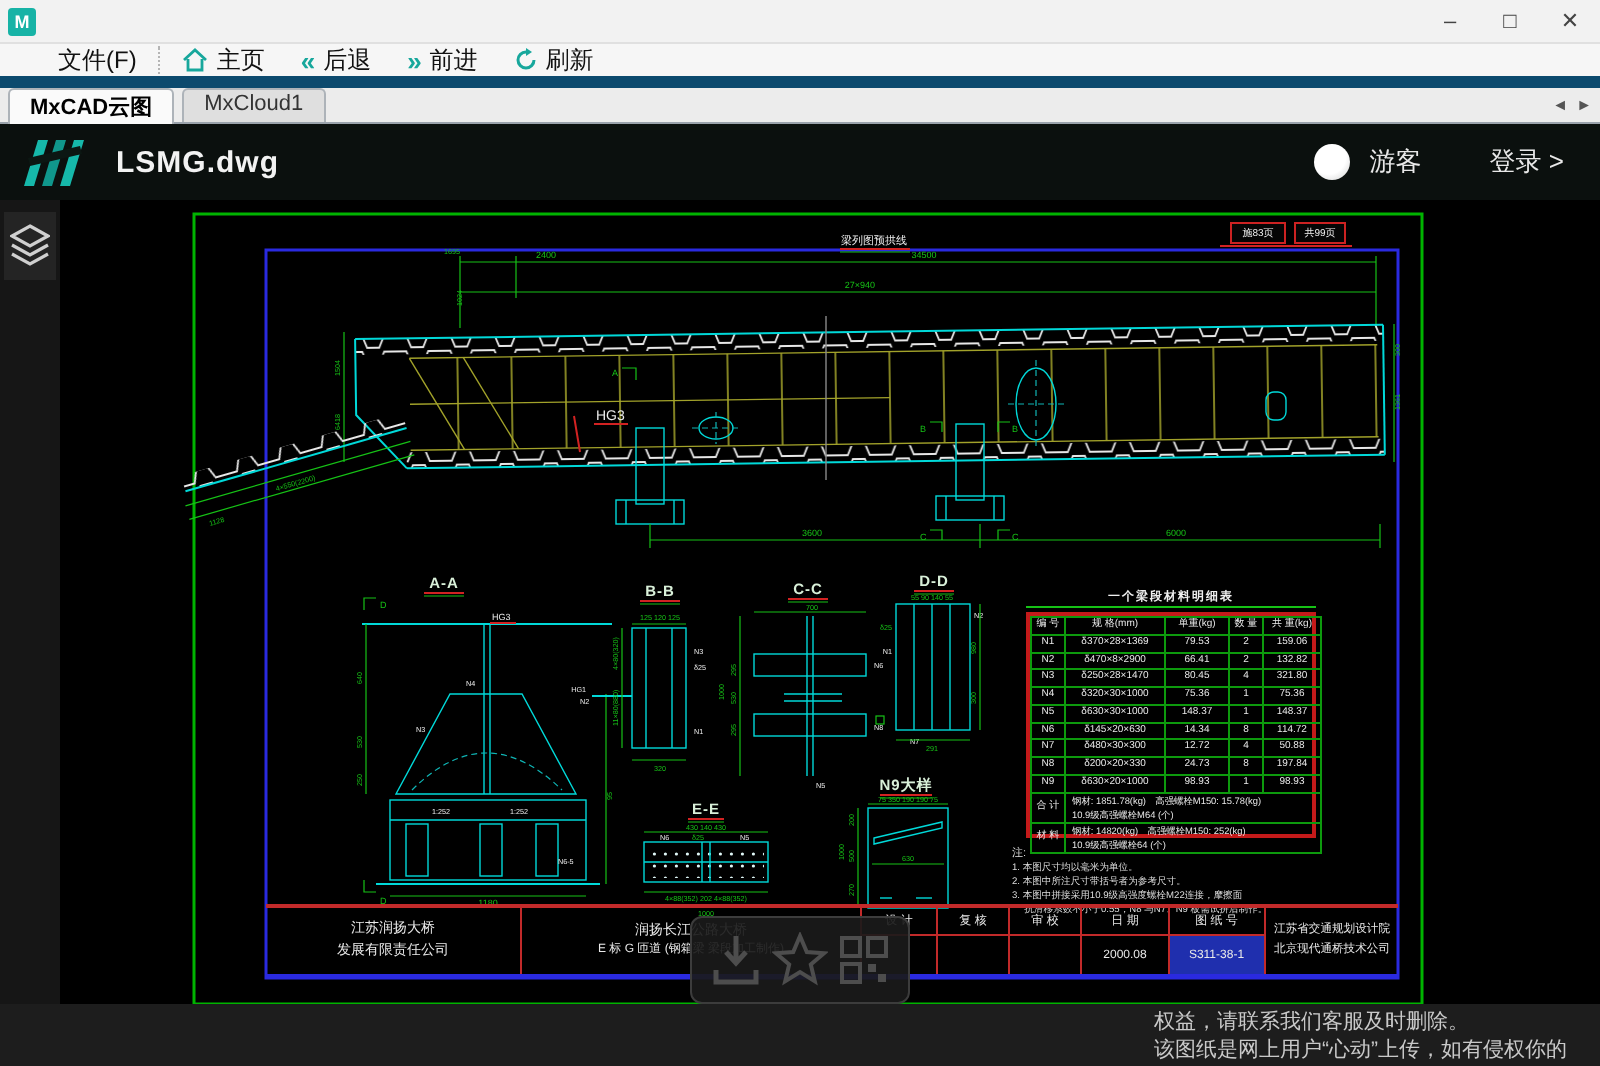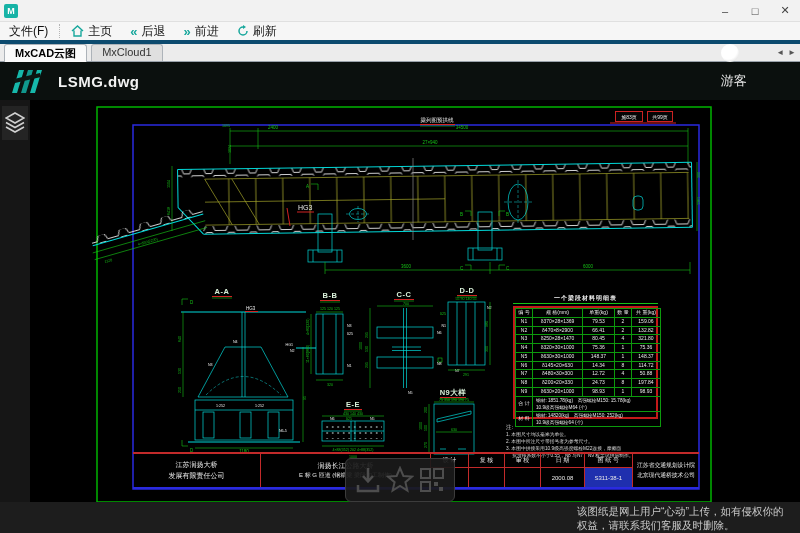--- a/index.html
+++ b/index.html
@@ -13,37 +13,37 @@
   .app-ico { width:14px; height:14px; margin:0 5px 0 4px; border-radius:2px;
     background:#17b3a6; color:#fff; font-size:9px; font-weight:bold;
     display:flex; align-items:center; justify-content:center; }
   .title-text { font-size:11px; color:#222; }
   .win-btns { margin-left:auto; display:flex; height:22px; }
   .win-btn { width:30px; height:22px; display:flex; align-items:center; justify-content:center;
     font-size:11px; color:#444; cursor:default; }
 
   .menubar { position:absolute; left:0; top:22px; width:800px; height:22px;
     background:#f6f6f6; display:flex; align-items:center; font-size:12px; color:#111;
-    border-bottom:4px solid #0c4a6e; }
+    border-bottom:6px solid #0c4a6e;padding-left:20px; }
   .menu-item { display:flex; align-items:center; gap:4px; padding:0 9px; height:22px; }
   .menu-sep { width:1px; height:14px; border-left:1px dotted #b5b5b5; margin:0 2px; }
   .tealglyph { color:#17a79c; font-weight:bold; font-size:13px; line-height:1; }
 
   .tabbar { position:absolute; left:0; top:44px; width:800px; height:18px;
     background:#ececec; display:flex; align-items:flex-end; border-bottom:1px solid #9aa2ab; }
   .tab { font-size:11px; padding:1px 10px 2px; border:1px solid #adb3b9; border-bottom:none;
     border-radius:3px 3px 0 0; margin-left:4px; background:#dfdfdf; color:#333; height:17px; }
   .tab.active { background:#fafafa; font-weight:bold; color:#000; margin-bottom:-1px; height:18px; }
   .tab-arrows { margin-left:auto; margin-right:4px; font-size:8px; color:#555;
     display:flex; gap:4px; align-items:center; height:18px; }
 
   .appbar { position:absolute; left:0; top:62px; width:800px; height:38px;
     background:#0b100e; display:flex; align-items:center; color:#fff; }
   .dwg-name { font-size:15px; font-weight:bold; color:#f2f2f2; margin-left:10px; letter-spacing:.5px; }
-  .appbar-right { margin-left:auto; display:flex; gap:10px; margin-right:18px;flex-direction:column; }
+  .appbar-right { margin-left:auto; display:flex; align-items:center; gap:10px; margin-right:18px; }
   .avatar { width:18px; height:18px; border-radius:50%;
     background:radial-gradient(circle at 40% 35%, #ffffff 55%, #cfcfcf); }
   .user-name, .login-link { font-size:13px; color:#e8e8e8; }
   .login-link { margin-left:24px; }
 
   
   .main { position:absolute; left:0; top:100px; width:800px; height:433px; background:#000; }
   .sidebar { position:absolute; left:0; top:0; width:30px; height:433px; background:#161616; }
   .side-tool { position:absolute; left:2px; top:6px; width:26px; height:34px;
     background:#242424; display:flex; align-items:center; justify-content:center; }
@@ -597,18 +597,18 @@
         <rect x="2" y="2" width="9" height="9" fill="none" stroke="#4d4d4d" stroke-width="2"></rect>
         <rect x="15" y="2" width="9" height="9" fill="none" stroke="#4d4d4d" stroke-width="2"></rect>
         <rect x="2" y="15" width="9" height="9" fill="none" stroke="#4d4d4d" stroke-width="2"></rect>
         <rect x="15" y="15" width="4" height="4" fill="#4d4d4d"></rect>
         <rect x="20" y="20" width="4" height="4" fill="#4d4d4d"></rect>
       </svg>
     </div>
 
     <div class="footer">
       <div class="notice">
+        <div>权益，请联系我们客服及时删除。</div>
         <div>该图纸是网上用户“心动”上传，如有侵权你的</div>
-        <div>权益，请联系我们客服及时删除。</div>
       </div>
     </div>
   </div>
 </div>
 
 </body></html>

